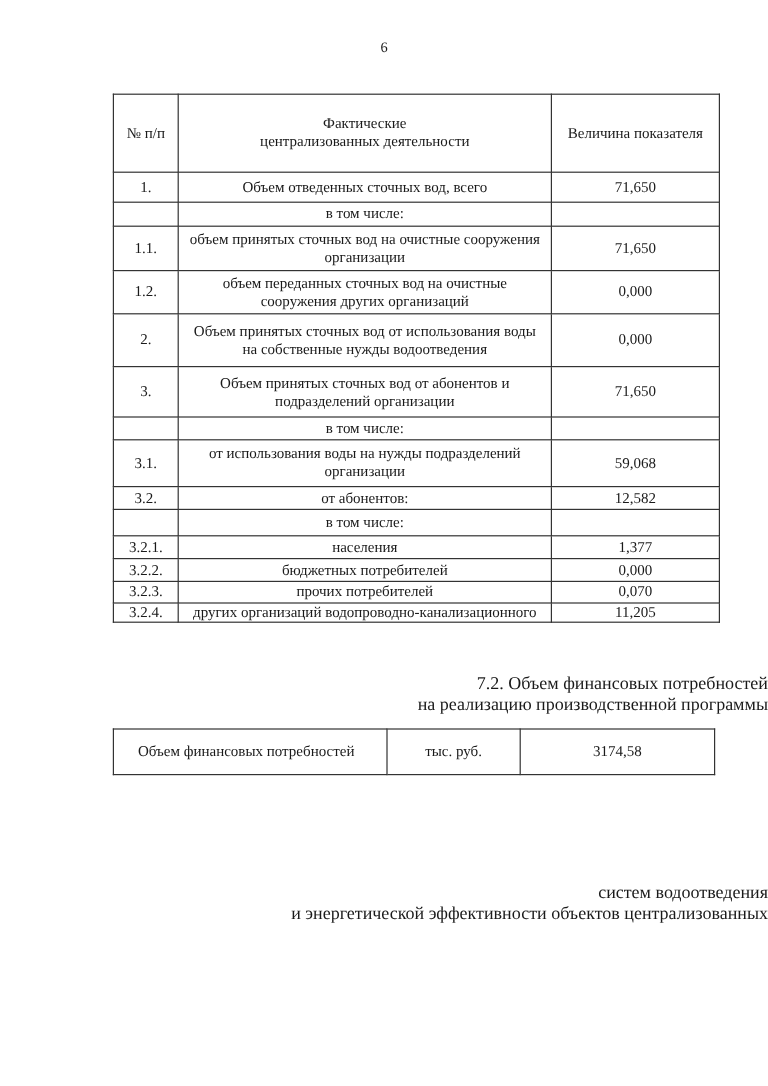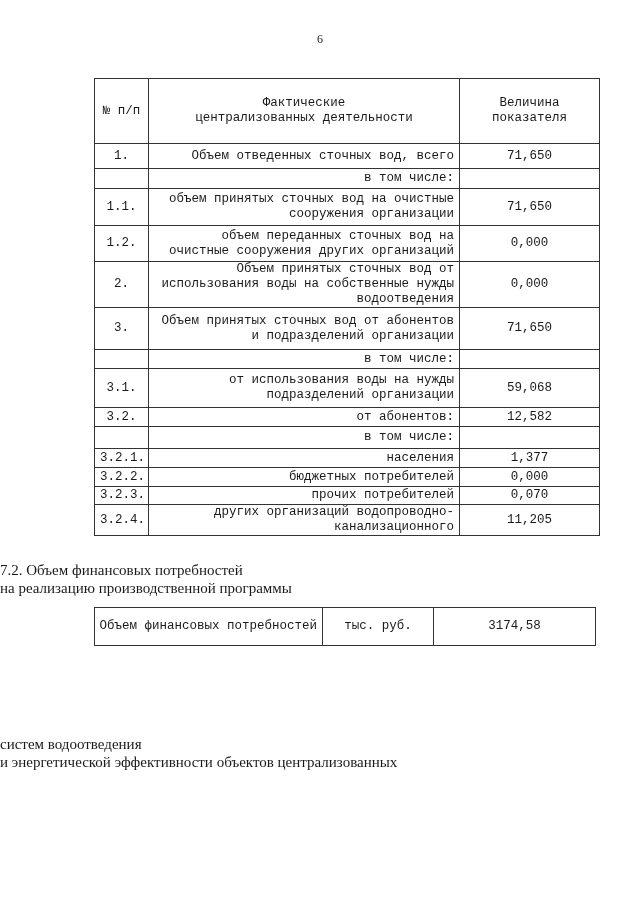--- a/index.html
+++ b/index.html
@@ -1,29 +1,29 @@
 <!DOCTYPE html>
 <html><head>
 <meta charset="utf-8">
 <style>
   html, body { margin: 0; padding: 0; background: #ffffff; }
   body { width: 640px; height: 905px; position: relative; overflow: hidden;
          font-family: "Liberation Serif", "DejaVu Serif", serif; color: #1a1a1a; }
   .page-num { position: absolute; top: 32px; left: 0; width: 640px; text-align: center; font-size: 12px; }
-  table { border-collapse: collapse; position: absolute; font-family: Liberation Mono, monospace; }
+  table { border-collapse: collapse; position: absolute; }
   td { border: 1px solid #333; padding: 0 5px; font-size: 12.5px; line-height: 15px; vertical-align: middle; }
   #t1 { left: 94px; top: 78px; width: 505px; table-layout: fixed; }
   #t1 td.num { text-align: center; }
   #t1 td.val { text-align: center; }
-  #t1 td.lbl { text-align: right; }
+  #t1 td.lbl { text-align: center; }
   #t1 tr.head td { text-align: center; }
-  .heading { position: absolute; left: 0; width: 640px; text-align: left; font-size: 15px; line-height: 18px; }
+  .heading { position: absolute; left: 0; width: 640px; text-align: right; font-size: 15px; line-height: 18px; }
   #t2 { left: 94px; top: 607px; width: 501px; table-layout: fixed; }
   #t2 td { text-align: center; }
-  #t2 td.lbl { text-align: right; padding-left: 3px; }
+  #t2 td.lbl { text-align: left; padding-left: 20px; }
 </style>
 </head>
 <body>
 
 <div class="page-num">6</div>
 
 <table id="t1">
   <colgroup>
       <col style="width:54px">
       <col style="width:311px">

